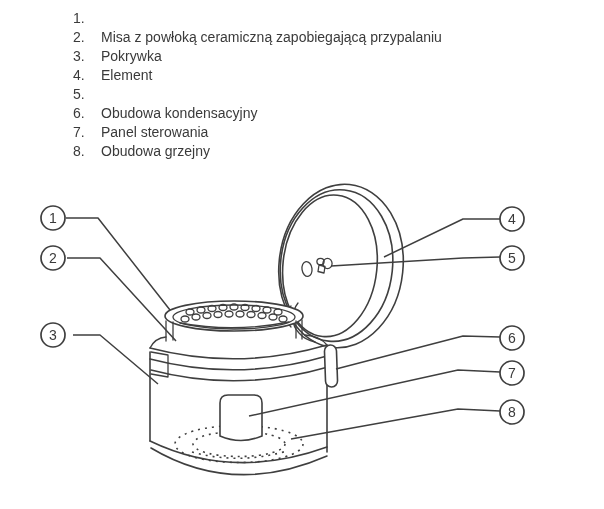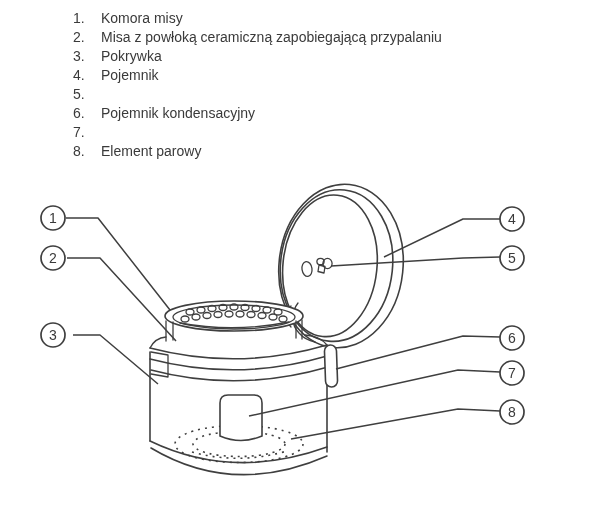--- a/index.html
+++ b/index.html
@@ -40,47 +40,47 @@
   .callout-num{fill:var(--text);font-size:14px;font-family:"Liberation Sans",sans-serif;text-anchor:middle;}
 </style>
 </head>
 <body>
 
 <div class="page">
 
   <div class="parts-list">
     <div class="parts-row">
       <span class="parts-num">1.</span>
-      <span class="parts-label">Komora misy</span>
     </div>
     <div class="parts-row">
       <span class="parts-num">2.</span>
       <span class="parts-label">Misa z powłoką ceramiczną zapobiegającą przypalaniu</span>
     </div>
     <div class="parts-row">
       <span class="parts-num">3.</span>
       <span class="parts-label">Pokrywka</span>
     </div>
     <div class="parts-row">
       <span class="parts-num">4.</span>
-      <span class="parts-label">Pojemnik</span>
+      <span class="parts-label">Element</span>
     </div>
     <div class="parts-row">
       <span class="parts-num">5.</span>
     </div>
     <div class="parts-row">
       <span class="parts-num">6.</span>
-      <span class="parts-label">Pojemnik kondensacyjny</span>
+      <span class="parts-label">Obudowa kondensacyjny</span>
     </div>
     <div class="parts-row">
       <span class="parts-num">7.</span>
+      <span class="parts-label">Panel sterowania</span>
     </div>
     <div class="parts-row">
       <span class="parts-num">8.</span>
-      <span class="parts-label">Element parowy</span>
+      <span class="parts-label">Obudowa grzejny</span>
     </div>
   </div>
 
   <svg width="604" height="509" viewBox="0 0 604 509">
 
     <g transform="rotate(6 341 266)">
       <ellipse class="stroke" cx="341" cy="266" rx="62" ry="82"></ellipse>
       <ellipse class="stroke" cx="336.5" cy="266" rx="56" ry="76"></ellipse>
       <ellipse class="stroke" cx="330" cy="267" rx="47" ry="71"></ellipse>
     </g>

